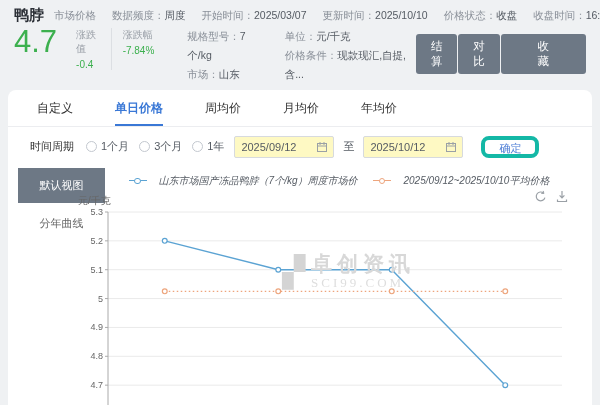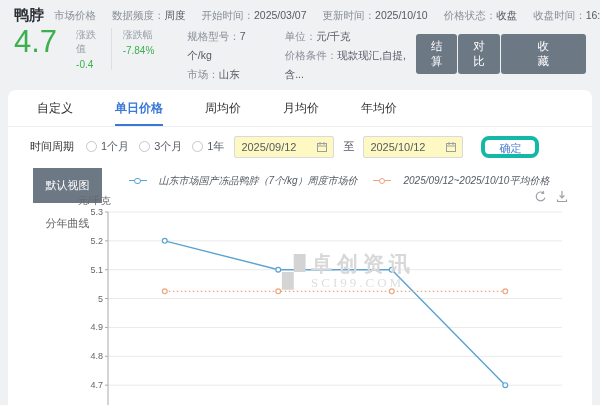--- a/index.html
+++ b/index.html
@@ -36,21 +36,21 @@
   .radio-item{display:flex;align-items:center;margin-right:10px;cursor:pointer;}
   .radio{width:9px;height:9px;border:1px solid #c3c8cf;border-radius:50%;background:#fff;margin-right:4px;flex:none;}
   .date-box{display:flex;align-items:center;justify-content:space-between;width:86px;height:20px;
             border:1px solid #d7dade;border-radius:2px;padding:0 6px;color:#555b63;cursor:pointer;background:#fef9c3;}
   .to{margin:0 9px;}
   .ok-btn{margin-left:18px;width:58px;height:22px;border:4px solid #14b8a6;color:#4a7bd4;background:#fff;
           border-radius:8px;font-size:11px;cursor:pointer;font-family:Liberation Sans, sans-serif;}
   
   .content{display:flex;}
   .sidebar{width:78px;flex:none;padding-top:4px;}
-  .side-item{width:69px;margin-left:25px;text-align:center;font-size:11px;color:#666;
+  .side-item{width:87px;margin-left:10px;text-align:center;font-size:11px;color:#666;
              padding:10px 0;cursor:pointer;margin-bottom:3px;}
   .side-item.active{background:#6d7885;color:#fff;}
   .chart-wrap{flex:1;position:relative;padding-top:6px;}
   .legend{display:flex;justify-content:center;gap:16px;font-size:10px;color:#555b63;
           align-items:center;height:22px;}
   .lg-item{display:flex;align-items:center;gap:12px;cursor:pointer;font-style:italic;}
   .lg-marker{position:relative;width:18px;height:8px;flex:none;}
   .lg-marker::before{content:"";position:absolute;left:0;right:0;top:3.5px;border-top:1px solid var(--c);}
   .lg-marker::after{content:"";position:absolute;left:5.5px;top:1px;width:4.5px;height:4.5px;
                     border:1.2px solid var(--c);border-radius:50%;background:#fff;}

